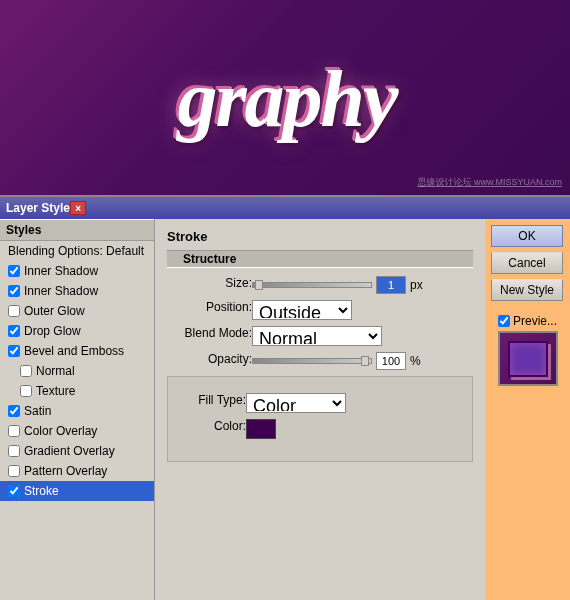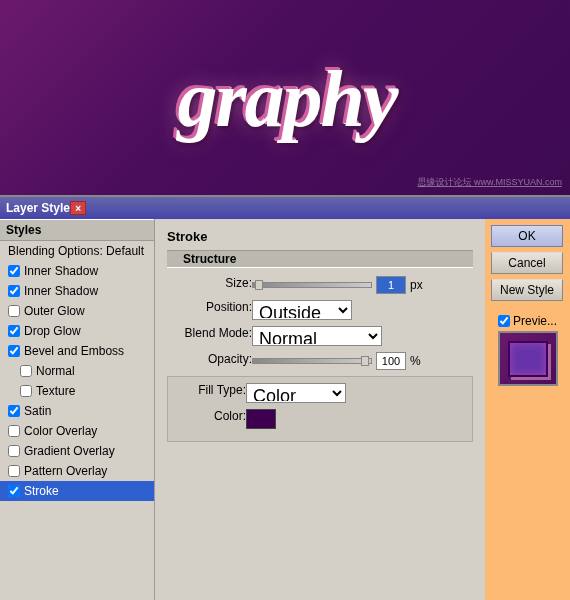--- a/index.html
+++ b/index.html
@@ -224,21 +224,21 @@
       font-size: 18px;
       padding: 1px 2px;
       cursor: pointer;
     }
 
     .select-box.medium { width: 100px; }
     .select-box.large { width: 130px; }
 
     .fill-section {
       border: 1px solid #aaa;
-      padding: 6px 8px;
+      padding: 16px 8px;
       margin-top: 6px;
       background: #ccc8c0;
     }
 
     .color-swatch {
       width: 30px;
       height: 20px;
       background: #3d0050;
       border: 1px solid #444;
       cursor: pointer;

